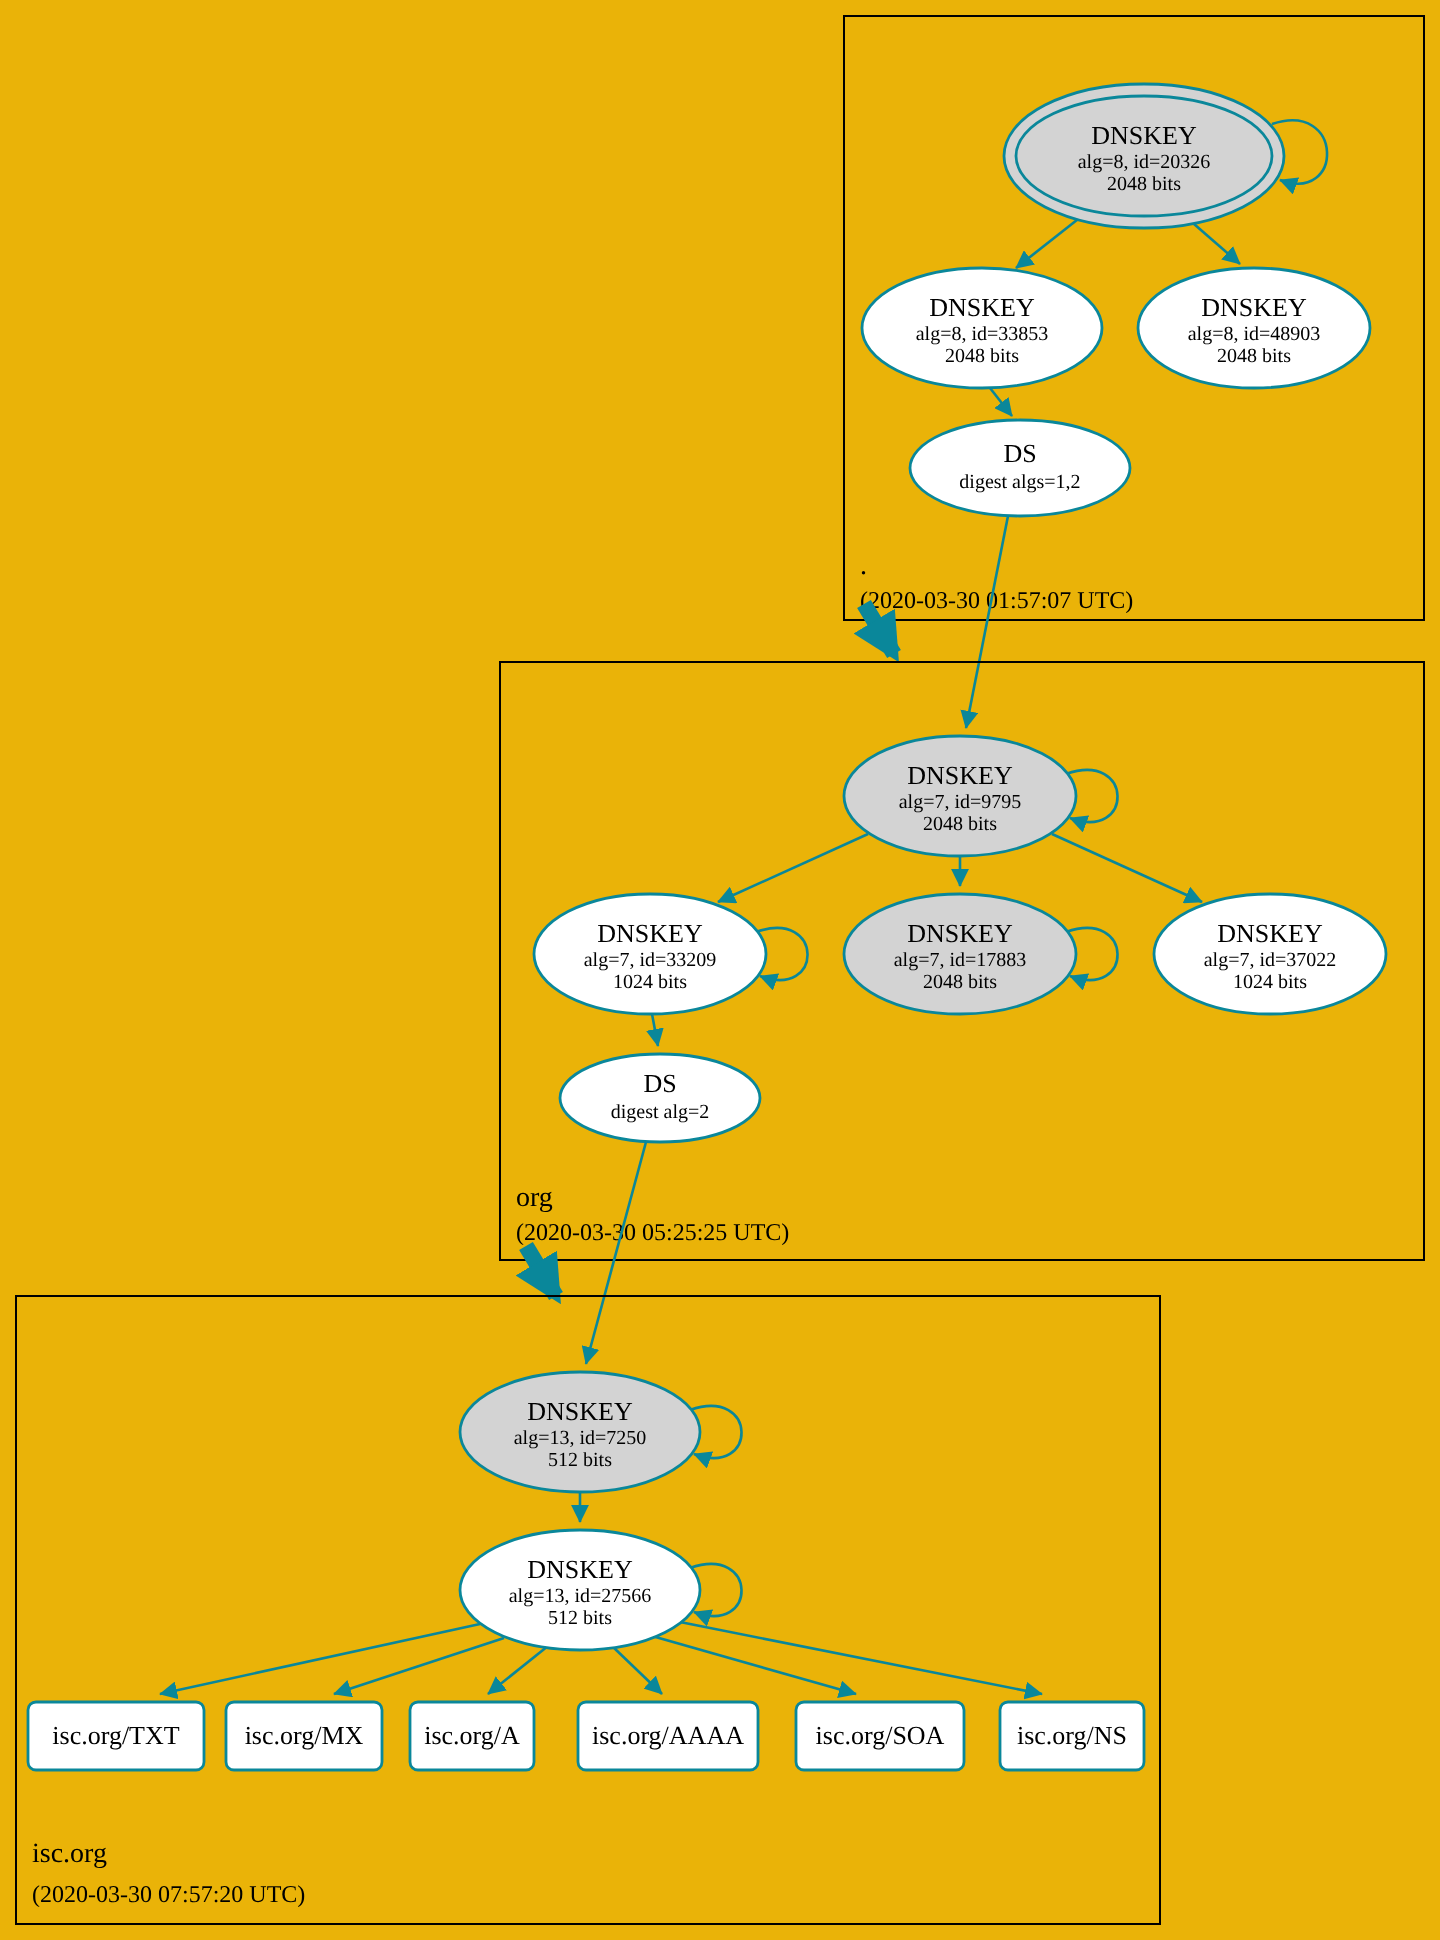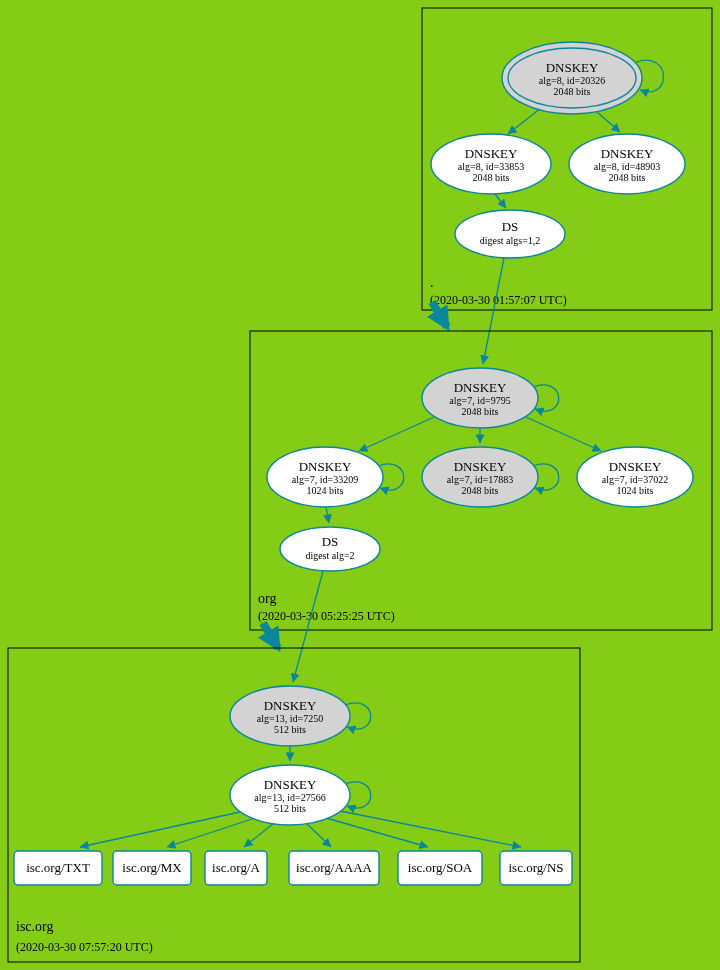--- a/index.html
+++ b/index.html
@@ -5,21 +5,21 @@
   html, body {
     margin: 0;
     padding: 0;
     background: #ffffff;
     font-family: "Liberation Serif", "DejaVu Serif", serif;
   }
   .canvas {
     width: 720px;
     height: 970px;
     position: relative;
-    background: #84cc16;
+    background: #eab308;
   }
   .zone-box {
     fill: none;
     stroke: #000000;
     stroke-width: 1;
   }
   .node {
     fill: #ffffff;
     stroke: var(--edge, #0a879a);
     stroke-width: 1.4;

